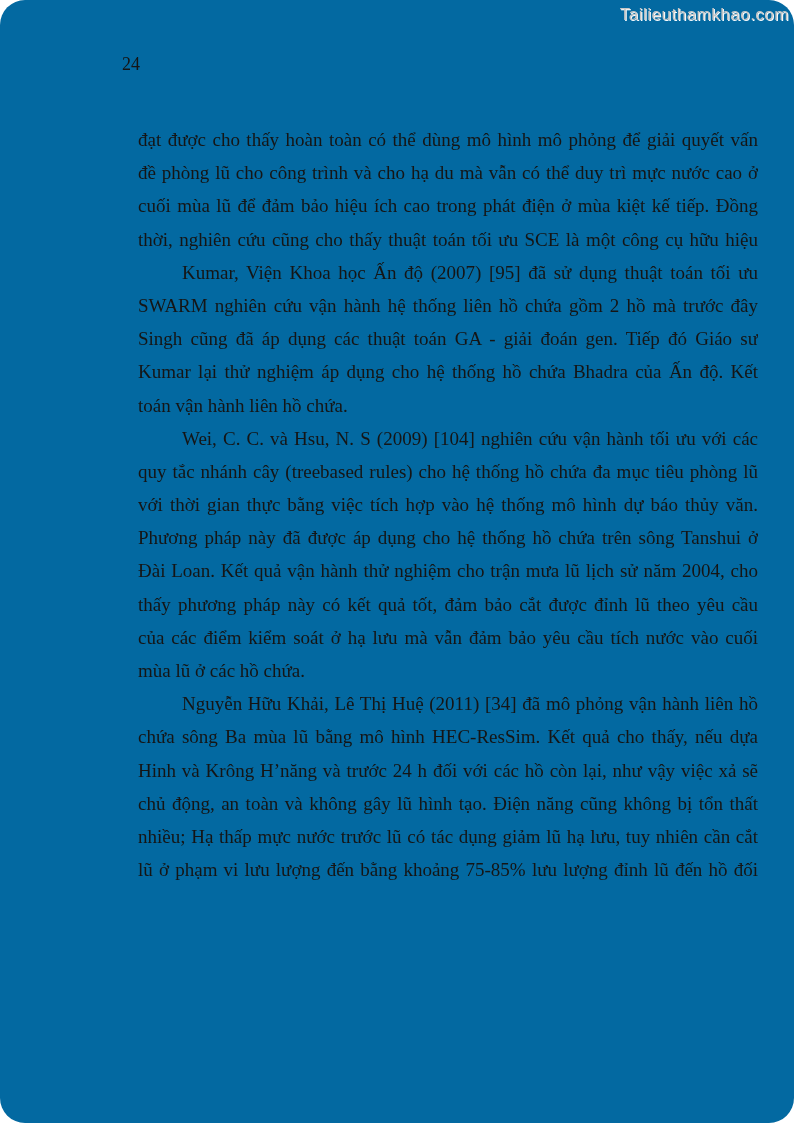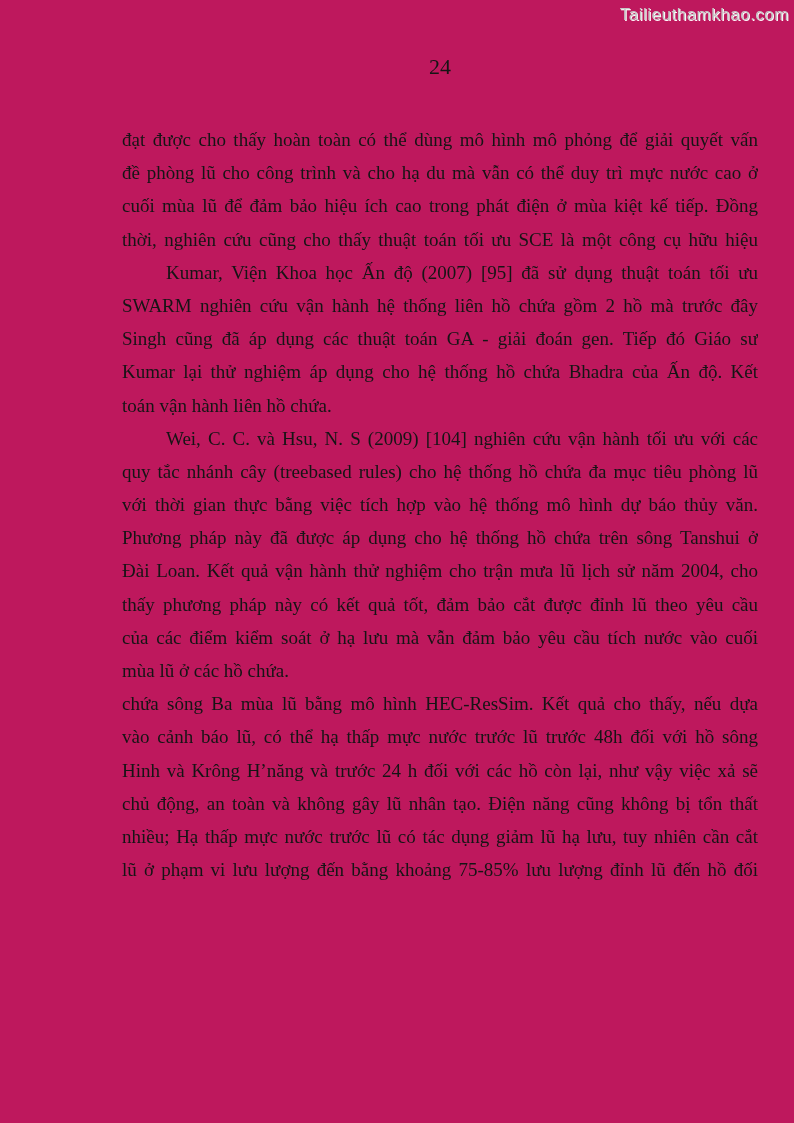--- a/index.html
+++ b/index.html
@@ -25,52 +25,52 @@
     font-size: 17px;
     letter-spacing: 0.5px;
     color: #c6c6c6;
     text-shadow: 1px 1px 0 #ffffff;
   }
   .page-number {
     position: absolute;
     top: 54px;
     left: 122px;
     width: 636px;
-    text-align: center;
-    font-size: 22px;
+    font-size: 18px;
   }
   .text-block {
     position: absolute;
     left: 122px;
     top: 123px;
     width: 636px;
     font-size: 19px;
   }
   .paragraph {
     margin: 0;
     padding: 0;
   }
   .line {
     height: 33.2px;
     line-height: 33.2px;
     overflow: hidden;
     text-align: justify;
     text-align-last: justify;
+    margin-left: 16px;
   }
   .line.first {
     text-indent: 44px;
   }
   .line.para-end {
     text-align-last: left;
   }
 </style>
 </head>
 <body>
 
-<div class="page" style="color: rgb(21, 21, 21); background: #be185d;">
+<div class="page" style="color: rgb(21, 21, 21); background: #0369a1; border-radius: 25px;">
   <div class="watermark" style="color: rgb(198, 198, 198);">Tailieuthamkhao.com</div>
   <div class="page-number">24</div>
   <div class="text-block" id="body-text">
       <div class="paragraph">
         <div class="line">đạt được cho thấy hoàn toàn có thể dùng mô hình mô phỏng để giải quyết vấn</div>
         <div class="line">đề phòng lũ cho công trình và cho hạ du mà vẫn có thể duy trì mực nước cao ở</div>
         <div class="line">cuối mùa lũ để đảm bảo hiệu ích cao trong phát điện ở mùa kiệt kế tiếp. Đồng</div>
         <div class="line">thời, nghiên cứu cũng cho thấy thuật toán tối ưu SCE là một công cụ hữu hiệu</div>
       </div>
       <div class="paragraph">
@@ -84,21 +84,21 @@
         <div class="line first">Wei, C. C. và Hsu, N. S (2009) [104] nghiên cứu vận hành tối ưu với các</div>
         <div class="line">quy tắc nhánh cây (treebased rules) cho hệ thống hồ chứa đa mục tiêu phòng lũ</div>
         <div class="line">với thời gian thực bằng việc tích hợp vào hệ thống mô hình dự báo thủy văn.</div>
         <div class="line">Phương pháp này đã được áp dụng cho hệ thống hồ chứa trên sông Tanshui ở</div>
         <div class="line">Đài Loan. Kết quả vận hành thử nghiệm cho trận mưa lũ lịch sử năm 2004, cho</div>
         <div class="line">thấy phương pháp này có kết quả tốt, đảm bảo cắt được đỉnh lũ theo yêu cầu</div>
         <div class="line">của các điểm kiểm soát ở hạ lưu mà vẫn đảm bảo yêu cầu tích nước vào cuối</div>
         <div class="line para-end">mùa lũ ở các hồ chứa.</div>
       </div>
       <div class="paragraph">
+        <div class="line first">Nguyễn Hữu Khải, Lê Thị Huệ (2011) [34] đã mô phỏng vận hành liên hồ</div>
         <div class="line">chứa sông Ba mùa lũ bằng mô hình HEC-ResSim. Kết quả cho thấy, nếu dựa</div>
-        <div class="line">vào cảnh báo lũ, có thể hạ thấp mực nước trước lũ trước 48h đối với hồ sông</div>
         <div class="line">Hinh và Krông H’năng và trước 24 h đối với các hồ còn lại, như vậy việc xả sẽ</div>
-        <div class="line">chủ động, an toàn và không gây lũ nhân tạo. Điện năng cũng không bị tổn thất</div>
+        <div class="line">chủ động, an toàn và không gây lũ hình tạo. Điện năng cũng không bị tổn thất</div>
         <div class="line">nhiều; Hạ thấp mực nước trước lũ có tác dụng giảm lũ hạ lưu, tuy nhiên cần cắt</div>
         <div class="line">lũ ở phạm vi lưu lượng đến bằng khoảng 75-85% lưu lượng đỉnh lũ đến hồ đối</div>
       </div>
     </div>
 </div>
 
 </body></html>

